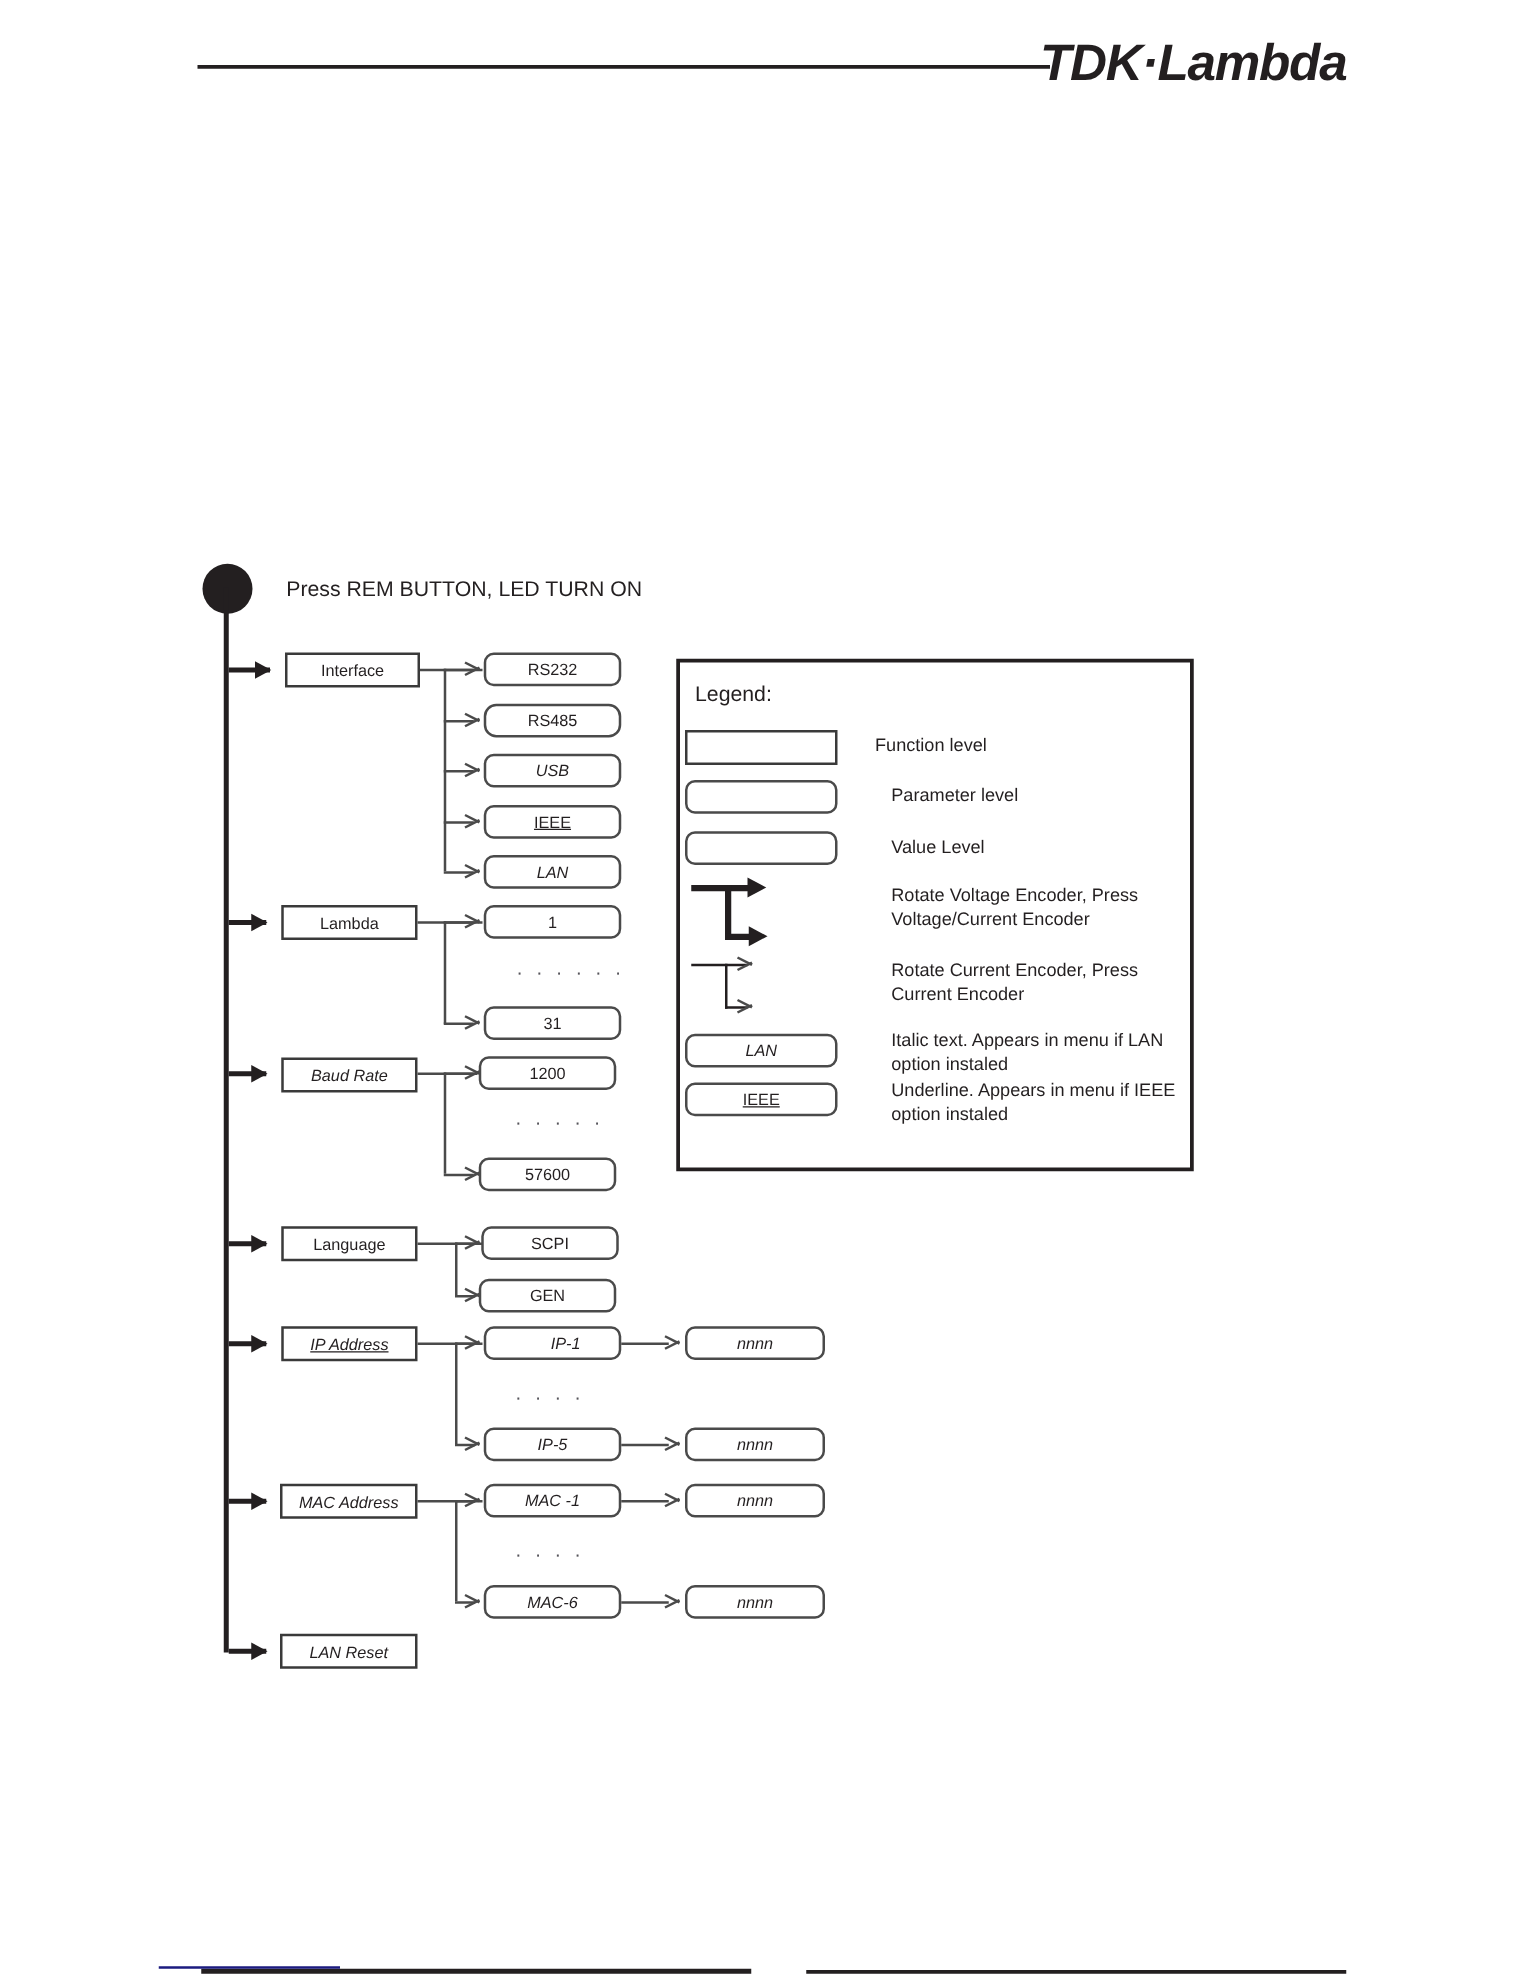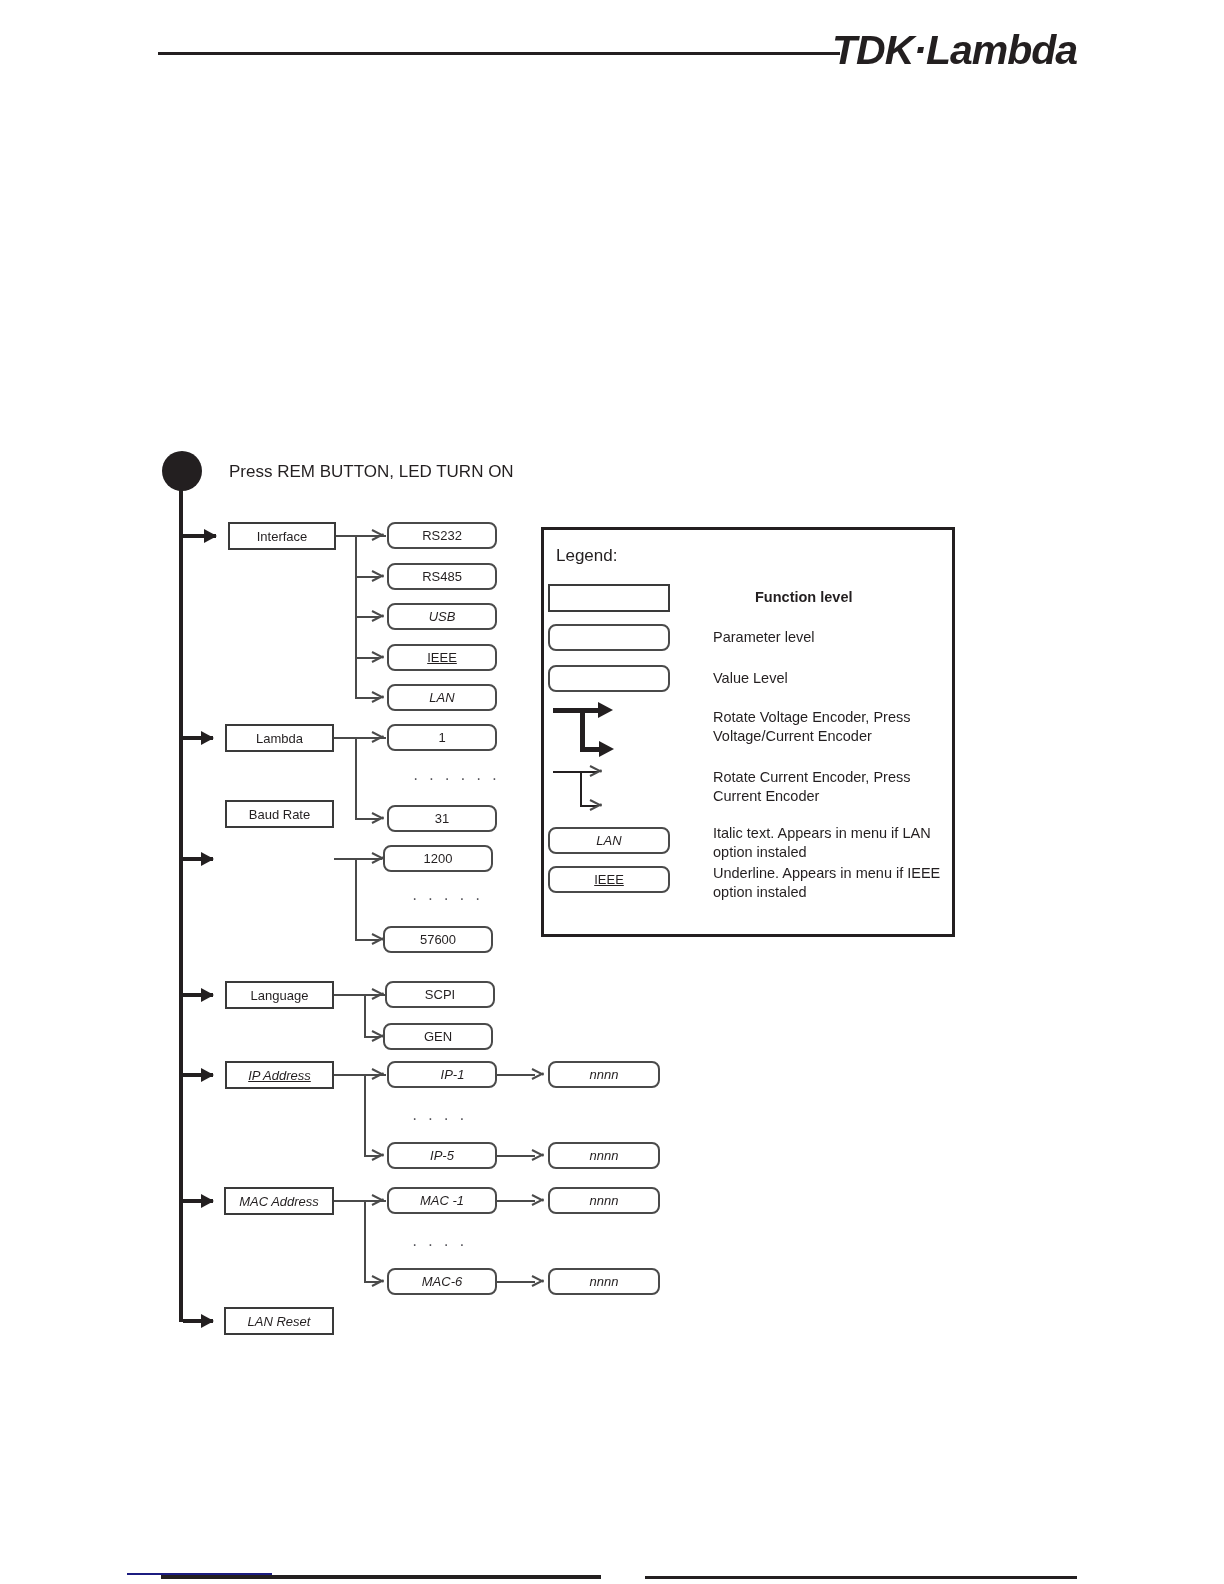--- a/index.html
+++ b/index.html
@@ -278,21 +278,21 @@
 
   <div class="ln-h" style="left:336px; top:535px; width:50px;"></div>
   <div class="ln-v" style="left:355px; top:535px; height:162px;"></div>
 
   <div class="ln-h" style="left:355px; top:535px; width:24px;"></div>
   <div class="head-thin" style="left:372px; top:529px;"></div>
   <div class="box param" style="left:387px; top:522px; width:110px;">RS232</div>
 
   <div class="ln-h" style="left:355px; top:576px; width:24px;"></div>
   <div class="head-thin" style="left:372px; top:570px;"></div>
-  <div class="box param" style="left:387px; top:563px; width:110px;">RS485</div>
+  <div class="box param" style="left:387px; top:563px; width:110px;border-radius:10px;">RS485</div>
 
   <div class="ln-h" style="left:355px; top:616px; width:24px;"></div>
   <div class="head-thin" style="left:372px; top:610px;"></div>
   <div class="box param" style="left:387px; top:603px; width:110px;font-style:italic;">USB</div>
 
   <div class="ln-h" style="left:355px; top:657px; width:24px;"></div>
   <div class="head-thin" style="left:372px; top:651px;"></div>
   <div class="box param" style="left:387px; top:644px; width:110px;">
       <span class="u">IEEE</span>
     </div>
@@ -311,21 +311,21 @@
   <div class="head-thin" style="left:372px; top:731px;"></div>
   <div class="box param" style="left:387px; top:724px; width:110px;">1</div>
 
   <div class="ellipsis" style="left:413px; top:770px;">· · · · · ·</div>
 
   <div class="ln-h" style="left:355px; top:818px; width:24px;"></div>
   <div class="head-thin" style="left:372px; top:812px;"></div>
   <div class="box param" style="left:387px; top:805px; width:110px;">31</div>
 
   <div class="arrow-thick" style="left:183px; top:857px; width:30px;"></div>
-  <div class="box fn" style="left:225px; top:800px; width:109px;">Baud Rate</div>
+  <div class="box fn" style="left:225px; top:846px; width:109px;font-style:italic;">Baud Rate</div>
 
   <div class="ln-h" style="left:334px; top:858px; width:48px;"></div>
   <div class="ln-v" style="left:355px; top:858px; height:81px;"></div>
 
   <div class="ln-h" style="left:355px; top:858px; width:24px;"></div>
   <div class="head-thin" style="left:372px; top:852px;"></div>
   <div class="box param" style="left:383px; top:845px; width:110px;">1200</div>
 
   <div class="ellipsis" style="left:412px; top:890px;">· · · · ·</div>
 
@@ -391,21 +391,21 @@
   <div class="head-thin" style="left:532px; top:1275px;"></div>
   <div class="box value italic" style="left:548px; top:1268px; width:112px;">nnnn</div>
 
   <div class="arrow-thick" style="left:183px; top:1319px; width:30px;"></div>
   <div class="box fn italic" style="left:224px; top:1307px; width:110px;">LAN Reset</div>
 
   <div class="legend"></div>
   <div class="legend-title">Legend:</div>
 
   <div class="box fn" style="left:548px; top:584px; width:122px;"></div>
-  <div class="legend-text" style="left:755px; top:588px;font-weight:bold;">Function level</div>
+  <div class="legend-text" style="left:700px; top:588px;">Function level</div>
 
   <div class="box param" style="left:548px; top:624px; width:122px;"></div>
   <div class="legend-text" style="left:713px; top:628px;">Parameter level</div>
 
   <div class="box value" style="left:548px; top:665px; width:122px;"></div>
   <div class="legend-text" style="left:713px; top:669px;">Value Level</div>
 
   <div class="lg-arrow-thick-top"></div>
   <div class="lg-arrow-thick-vert"></div>
   <div class="lg-arrow-thick-bot"></div>

